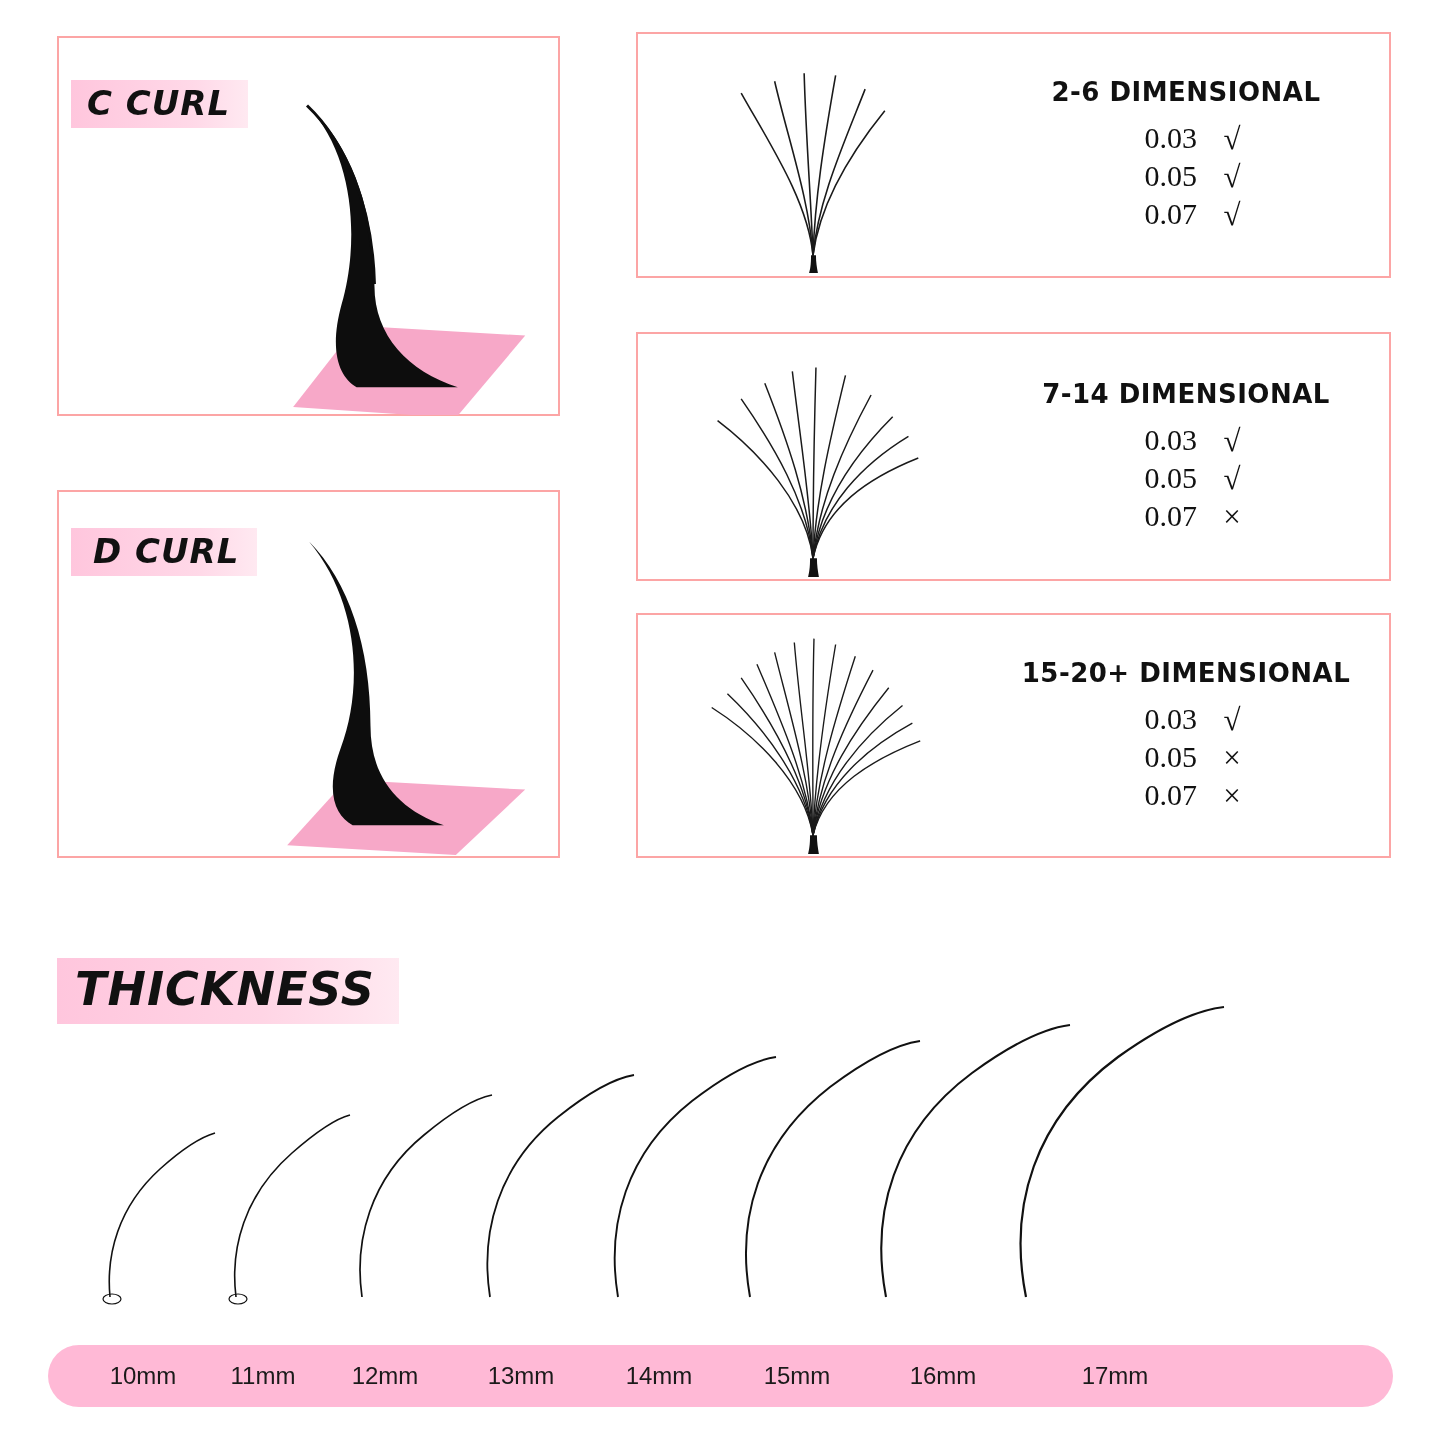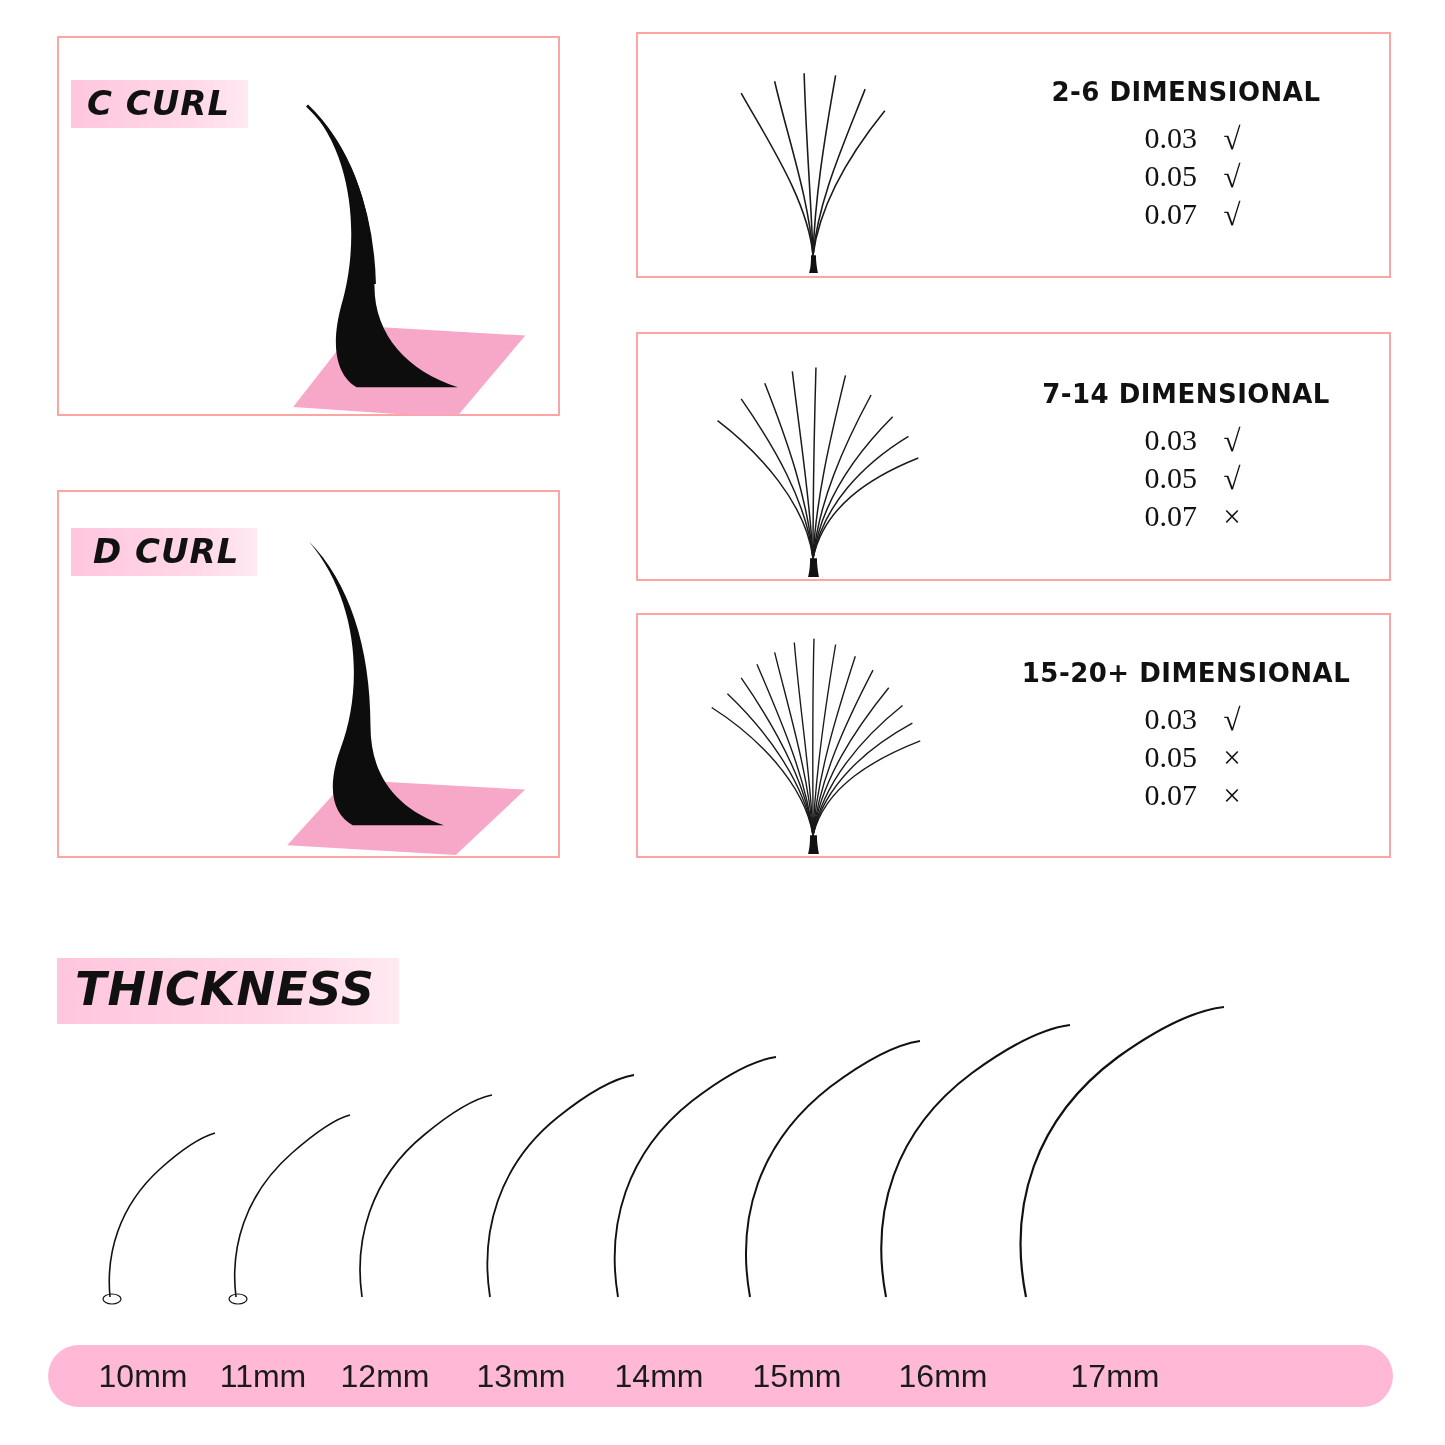--- a/index.html
+++ b/index.html
@@ -133,21 +133,21 @@
     border-radius: 31px;
   }
   .thickness-tick {
     position: absolute;
     top: 0;
     height: 62px;
     display: flex;
     align-items: center;
     justify-content: center;
     font-family: "Liberation Sans", sans-serif;
-    font-size: 32px;
+    font-size: 24px;
     color: #1a1a1a;
   }
 </style>
 </head>
 <body>
 
 <div class="panel" id="panel-c-curl">
   <div class="curl-label">C CURL</div>
   <svg class="curl-art" viewBox="0 0 503 380">
     <polygon points="300,290 470,300 400,383 236,372" fill="#f7a8c8"></polygon>

